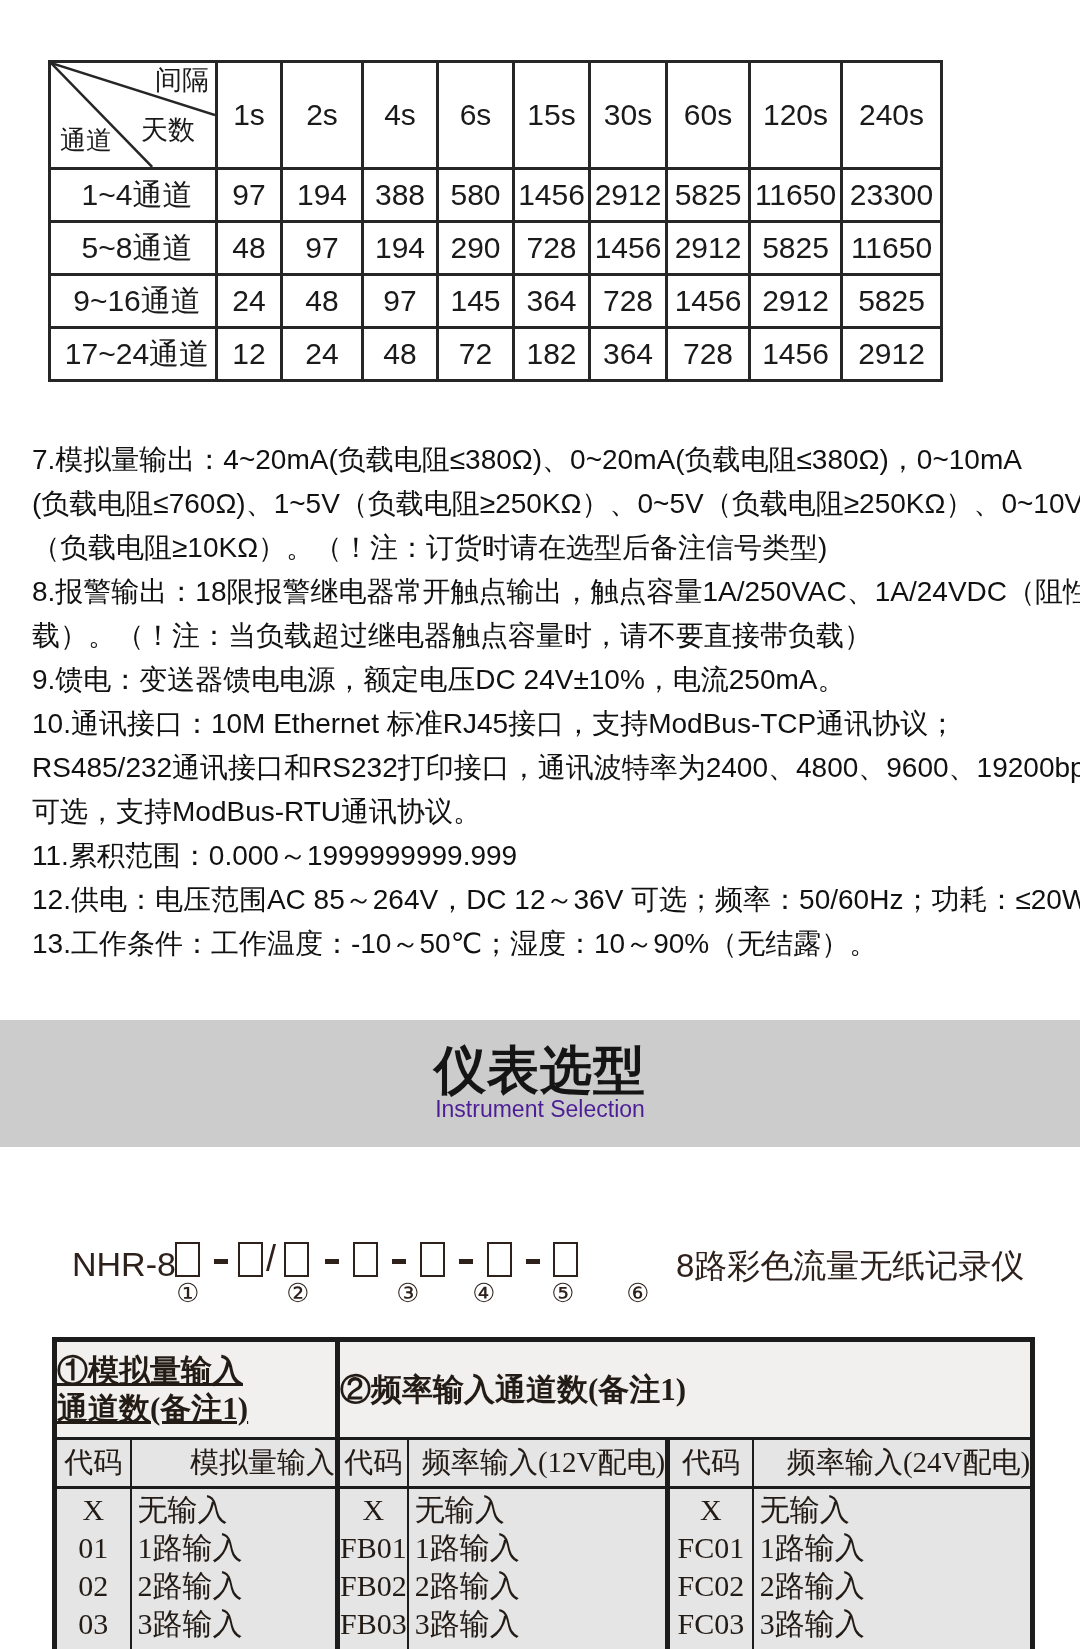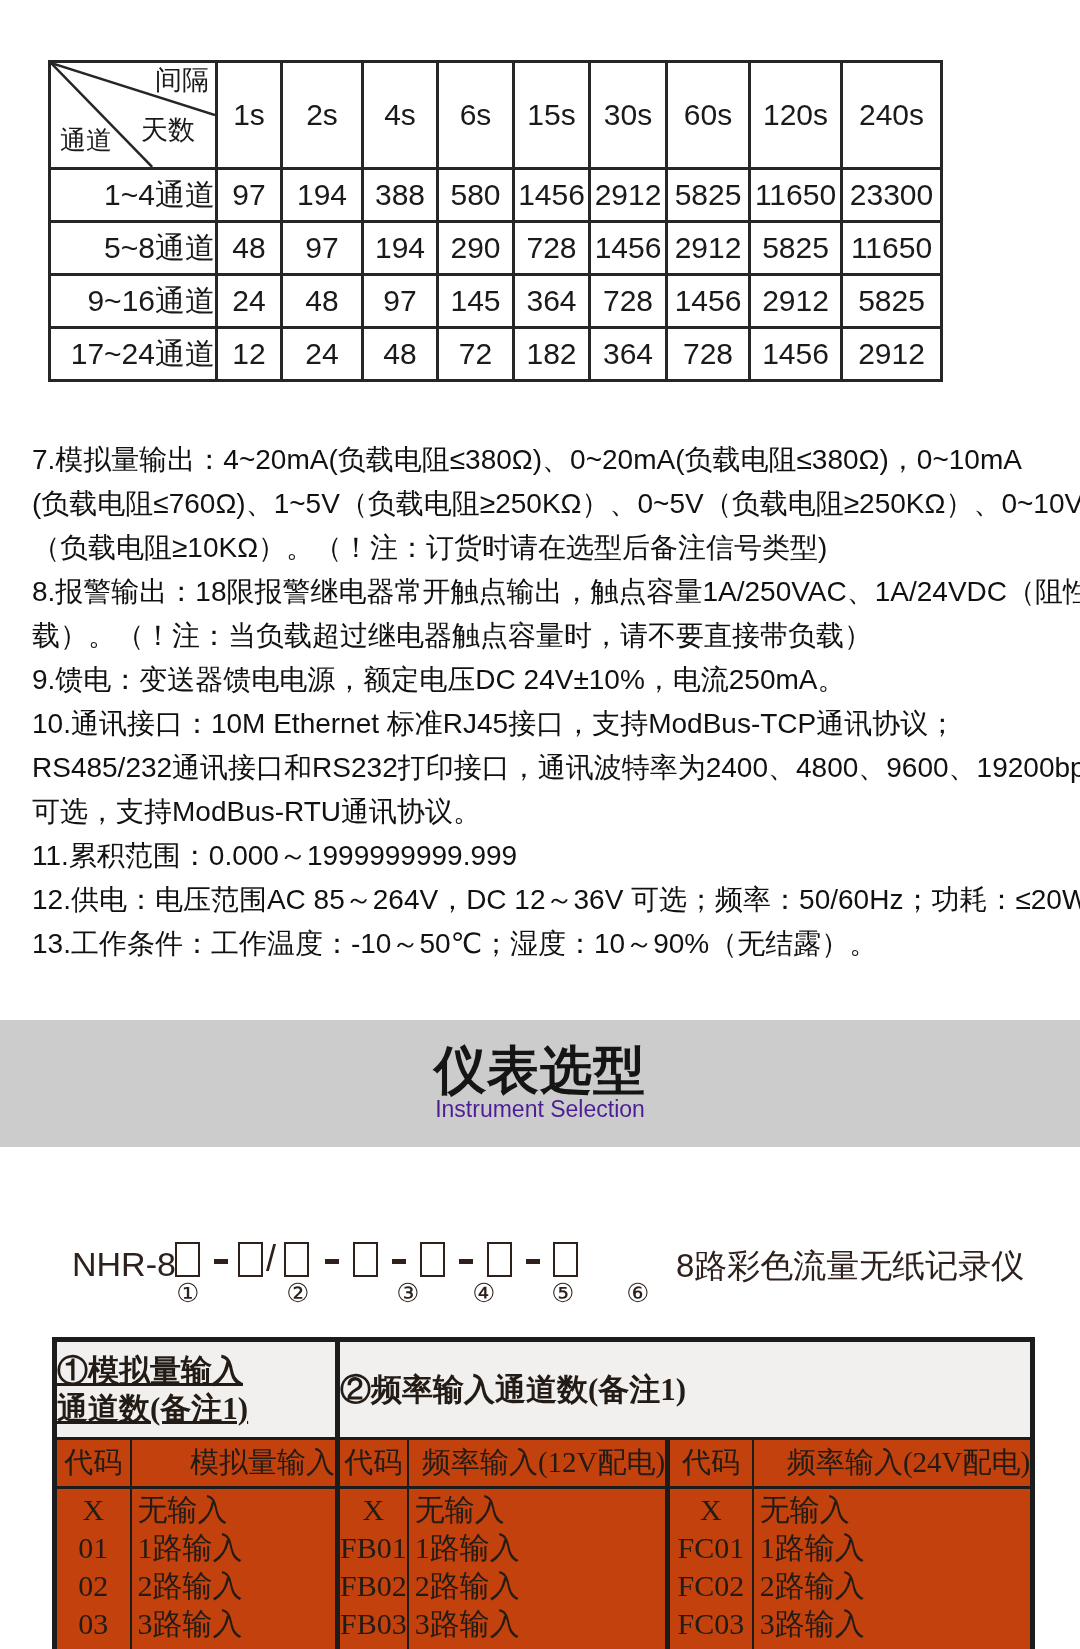--- a/index.html
+++ b/index.html
@@ -5,21 +5,21 @@
   html,body{margin:0;padding:0;background:#ffffff;}
   #page{position:relative;width:1080px;height:1649px;background:#ffffff;overflow:hidden;
         font-family:"Liberation Sans","DejaVu Sans",sans-serif;color:#1a1a1a;margin-top:32px;}
 
   
   .spec-table{position:absolute;left:48px;top:28px;border-collapse:collapse;table-layout:fixed;}
   .spec-table td{border:3px solid #262626;font-size:30px;color:#1a1a1a;text-align:center;
                  vertical-align:middle;padding:0;background:#fff;}
   .spec-table .hdr-row td{height:104px;}
   .spec-table .data-row td{height:50px;}
-  .spec-table .row-label{text-align:right;padding-left:8px;}
+  .spec-table .row-label{text-align:center;padding-left:8px;}
   .corner-cell{position:relative;}
   .corner-cell svg{position:absolute;left:0;top:0;width:100%;height:100%;}
   .corner-lbl{position:absolute;font-size:27px;line-height:1;}
   .lbl-interval{top:4px;right:6px;}
   .lbl-days{top:54px;left:90px;}
   .lbl-channel{bottom:14px;left:9px;font-size:26px;}
 
   
   .specs{position:absolute;left:32px;top:406px;width:1040px;font-size:28px;line-height:44px;
          color:#111;white-space:nowrap;}
@@ -37,21 +37,21 @@
   .model-box{position:absolute;top:1210px;width:25px;height:35px;border:2.5px solid #2e211c;
              box-sizing:border-box;background:#fff;}
   .model-dash{position:absolute;top:1227px;width:14px;height:5px;background:#2e211c;}
   .model-slash{position:absolute;top:1206px;font-size:36px;}
   .model-desc{position:absolute;left:676px;top:1212px;font-size:33px;}
   .model-circle{position:absolute;top:1246px;width:30px;text-align:center;font-size:26px;}
 
   
   .sel-table{position:absolute;left:52px;top:1305px;border-collapse:collapse;table-layout:fixed;
              font-family:"Liberation Serif","DejaVu Serif",serif;color:#231b15;}
-  .sel-table td{border:2px solid #1c1c1c;padding:0;vertical-align:top;background:#c2410c;}
+  .sel-table td{border:2px solid #1c1c1c;padding:0;vertical-align:top;background:#e5e5e5;}
   .sel-table .hdr td{background:#f1f0ee;font-weight:bold;font-size:31px;vertical-align:middle;}
   .sel-table .thickR{border-right-width:5px;}
   .sel-table{border:5px solid #1c1c1c;}
   .sel-table .hdr td{height:95px;border-bottom-width:3px;}
   .sel-table .sub td{height:46px;font-size:29px;vertical-align:middle;border-bottom-width:3px;}
   .sel-table .dat td{height:197px;font-size:30px;}
   .hdr-left{padding-left:10px;line-height:38px;text-decoration:underline;}
   .hdr-right{padding-left:14px;}
   .sub-code{text-align:center;}
   .sub-label{text-align:right;padding-left:4px;}

